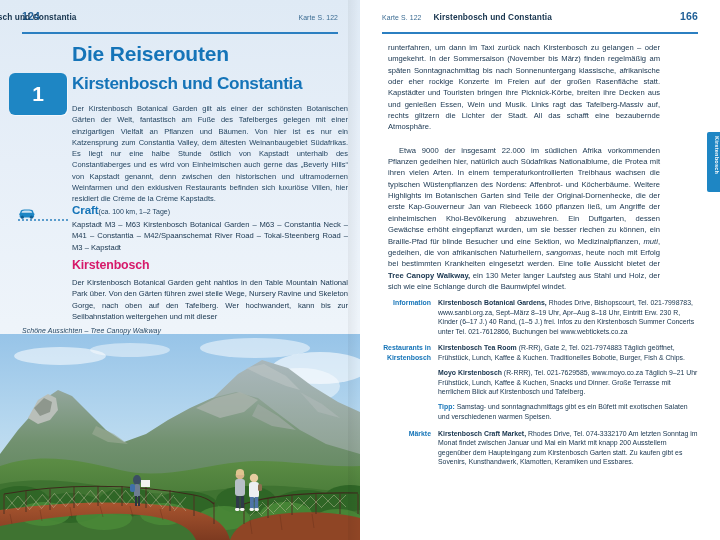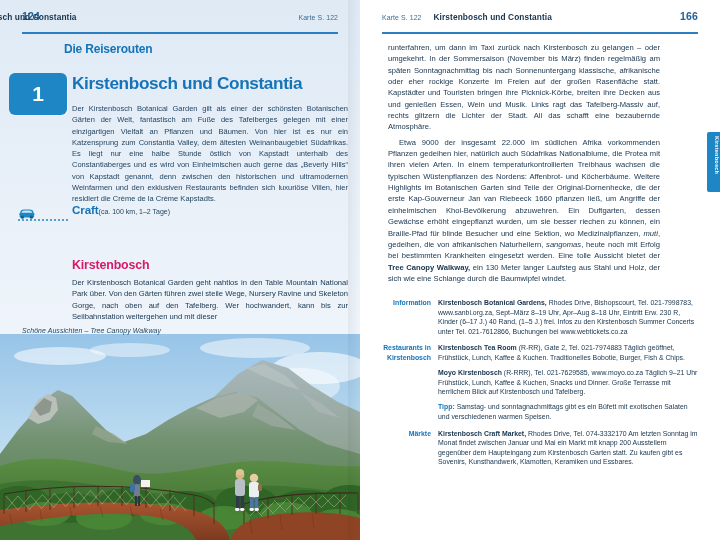--- a/index.html
+++ b/index.html
@@ -44,22 +44,22 @@
   }
   .rh-title{
     font-weight:bold;font-size:8.3px;color:#16334d;letter-spacing:.1px;
   }
   .rh-karte{
     font-size:6.9px;color:#3a6b92;letter-spacing:.1px;
   }
 
   
   .h-route{
-    position:absolute;left:64px;top:42px;
-    font-size:12px;font-weight:bold;color:#1574b8;letter-spacing:-.2px;
+    position:absolute;left:72px;top:42px;
+    font-size:21px;font-weight:bold;color:#1574b8;letter-spacing:-.2px;
   }
   .num-badge{
     position:absolute;left:9px;top:73px;width:58px;height:42px;
     background:#1e86c4;border-radius:6px;
     display:flex;align-items:center;justify-content:center;
     color:#ffffff;font-size:21px;font-weight:bold;
     box-shadow:1px 1px 0 rgba(255,255,255,.55);
   }
   .h-chapter{
     position:absolute;left:72px;top:74px;width:282px;
@@ -116,21 +116,21 @@
   }
 
   
   .body-col{
     position:absolute;left:28px;top:42px;width:272px;
   }
   .p{
     font-size:7.6px;line-height:11.35px;color:#16334d;text-align:justify;
     margin:0;
   }
-  .p.indent{text-indent:11px;margin-top:4px;}
+  .p.indent{text-indent:11px;margin-top:12px;}
   .p b{font-weight:bold;}
   .p i{font-style:italic;}
 
   .side-tab{
     position:absolute;right:0;top:132px;width:13px;height:60px;
     background:#1e86c4;
     border-radius:2px 0 0 2px;
   }
   .side-tab span{
     display:block;
@@ -201,20 +201,21 @@
       <circle cx="17.3" cy="14.0" r="1.9" fill="#0f5e94"></circle>
       <rect x="2.6" y="9.6" width="2.3" height="1.5" rx="0.6" fill="#1e86c4"></rect>
       <rect x="18.8" y="9.6" width="2.3" height="1.5" rx="0.6" fill="#1e86c4"></rect>
     </svg>
     <div class="route-dots"></div>
 
     <div class="h-small">
       <span>Craft</span><span class="sub">(ca. 100 km, 1–2 Tage)</span>
     </div>
 
+    <div class="route-text">Kapstadt M3 – M63 Kirstenbosch Botanical Garden – M63 – Constantia Neck – M41 – Constantia – M42/Spaanschemat River Road – Tokai-Steenberg Road – M3 – Kapstadt</div>
 
     <div class="h-kirsten">Kirstenbosch</div>
 
     <div class="kirsten-text">Der Kirstenbosch Botanical Garden geht nahtlos in den Table Mountain National Park über. Von den Gärten führen zwei steile Wege, Nursery Ravine und Skeleton Gorge, nach oben auf den Tafelberg. Wer hochwandert, kann bis zur Seilbahnstation weitergehen und mit dieser</div>
 
     <div class="photo-caption">Schöne Aussichten – Tree Canopy Walkway</div>
 
     <div class="photo">
       <svg width="360" height="206" viewBox="0 0 360 206" preserveAspectRatio="none">
         <defs>

